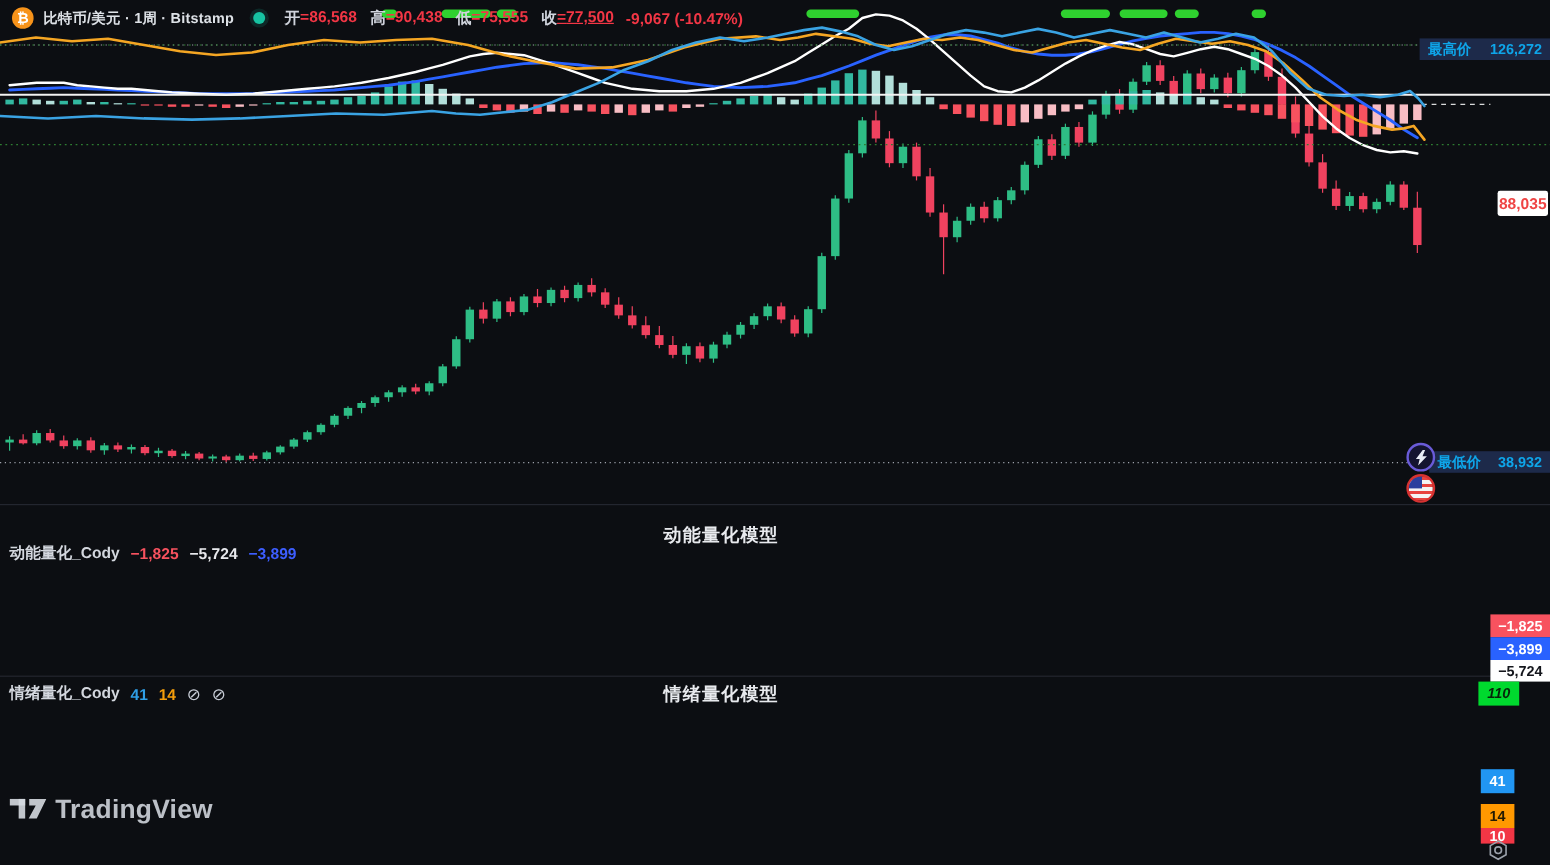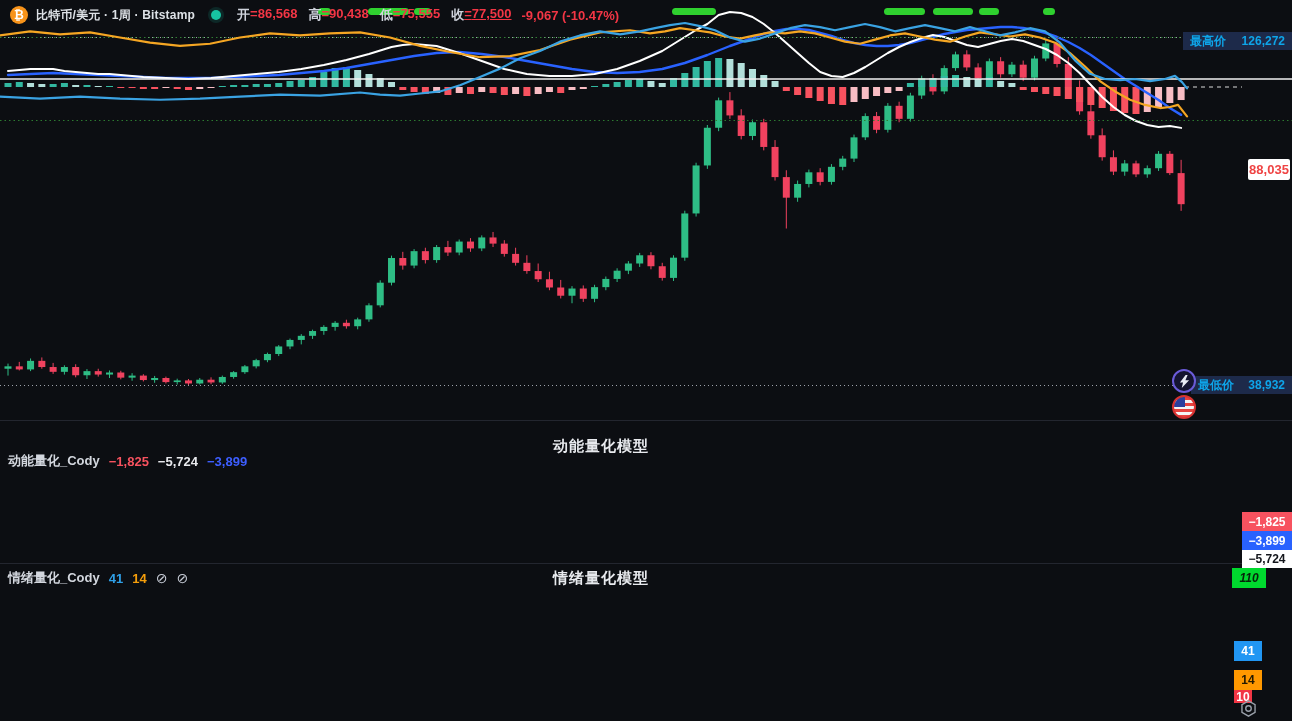--- a/index.html
+++ b/index.html
@@ -30,21 +30,21 @@
              font-size:13px;font-weight:600;display:flex;align-items:center;justify-content:center;
              border-radius:2px;z-index:4;}
   .axis-tag{position:absolute;display:flex;align-items:center;justify-content:center;
             font-size:12px;font-weight:700;z-index:4;}
   #p2-hist-tag{top:512px;right:0;width:50px;height:19px;color:#fff;}
   #p2-sig-tag{top:531px;right:0;width:50px;height:19px;color:#fff;}
   #p2-main-tag{top:550px;right:0;width:50px;height:18px;color:#14161c;}
   #p3-upper-tag{top:568px;left:1232px;width:34px;height:20px;color:#06240a;font-style:italic;}
   #p3-fast-tag{top:641px;left:1234px;width:28px;height:20px;color:#fff;z-index:5;}
   #p3-slow-tag{top:670px;left:1234px;width:28px;height:20px;color:#231a02;z-index:5;}
-  #p3-lower-tag{top:690px;left:1234px;width:18px;height:13px;color:#fff;overflow:hidden;align-items:flex-start;line-height:14px;z-index:4;}
+  #p3-lower-tag{top:690px;left:1234px;width:28px;height:13px;color:#fff;overflow:hidden;align-items:flex-start;line-height:14px;z-index:4;}
 
   
   .pane-head{position:absolute;left:8px;display:flex;align-items:center;gap:9px;font-size:13px;font-weight:600;z-index:5;}
   #p2-head{top:452px;} #p3-head{top:569px;}
   .pane-title{color:#d3d7de;font-weight:600;}
   .center-label{position:absolute;font-size:15px;font-weight:700;color:#e8eaee;z-index:5;letter-spacing:1px;}
   #p2-center{top:437px;left:553px;} #p3-center{top:569px;left:553px;text-align:right;}
   .na-glyph{color:#c7ccd6;font-size:14px;font-weight:400;}
 
   
@@ -485,14 +485,22 @@
   <div id="p3-slow-tag" class="axis-tag" style="background-color: rgb(255, 152, 0);">14</div>
   <div id="p3-lower-tag" class="axis-tag" style="background-color: rgb(242, 54, 69);">10</div>
 
   <div id="gear-btn">
     <svg width="19" height="19" viewBox="0 0 18 18" fill="none" stroke="#9aa0aa" stroke-width="1.3">
       <path d="M9 1.8 L15.2 5.4 V12.6 L9 16.2 L2.8 12.6 V5.4 Z"></path>
         <circle cx="9" cy="9" r="2.6"></circle>
     </svg>
   </div>
 
+  <div id="watermark">
+    <svg width="31" height="20" viewBox="0 0 37 22" fill="rgba(213,217,224,0.9)">
+      <rect x="0" y="0" width="15.5" height="6.5"></rect>
+      <rect x="9" y="0" width="6.5" height="19.5"></rect>
+      <path d="M19.5 0 h17 l-9.5 19.5 h-8 l7-13 h-6.5 z"></path>
+    </svg>
+    <span class="wm-text">TradingView</span>
+  </div>
 
 </div>
 
 </body></html>

